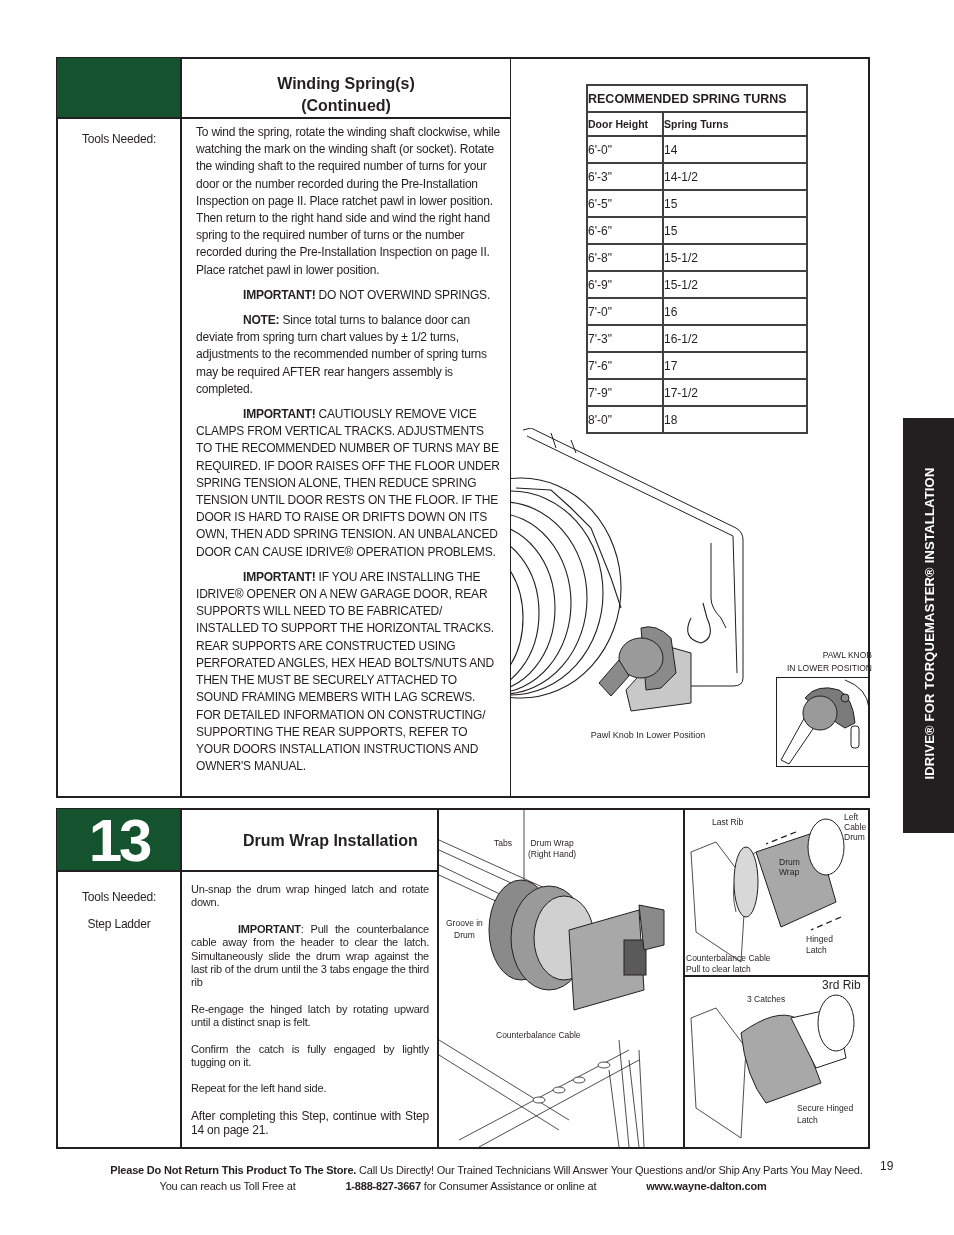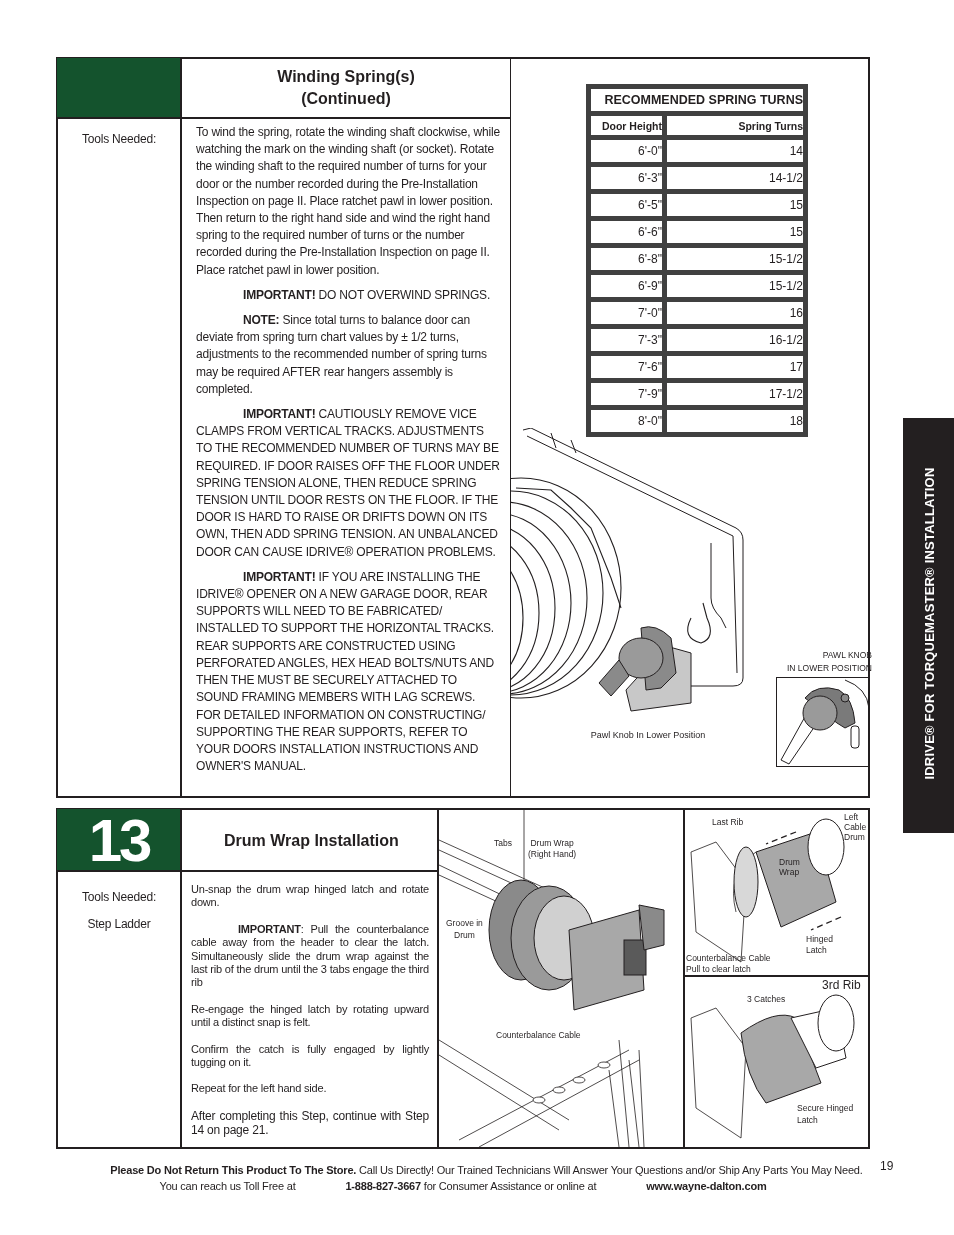--- a/index.html
+++ b/index.html
@@ -7,38 +7,38 @@
   .abs { position: absolute; }
   .box { border: 2px solid #231f20; }
   .black { background: #14532d; }
   .title { font-weight: bold; font-size: 16px; text-align: center; line-height: 22px; }
   .body-text { font-size: 12px; line-height: 17.2px; letter-spacing: -0.2px; }
   .body-text p { margin-bottom: 8px; }
   .small-text { font-size: 11px; line-height: 13.4px; letter-spacing: -0.2px; text-align: justify; }
   .small-text p { margin-bottom: 13px; }
   b { font-weight: bold; padding-left: 47px; }
   table.spring { border-collapse: collapse; width: 222px; }
-  table.spring td, table.spring th { border: 5px solid #404040; text-align: right; font-size: 12px; }
+  table.spring td, table.spring th { border: 2px solid #404040; text-align: left; font-size: 12px; }
   table.spring th { font-size: 10.5px; font-weight: bold; height: 24px; }
   table.spring td { height: 27px; }
   .label { font-size: 9px; line-height: 11px; color: #231f20; }
   .side-tab { background: #231f20; color: #fff; }
   .vtext { transform: rotate(-90deg); transform-origin: center; white-space: nowrap; font-weight: bold; font-size: 13px; letter-spacing: 0.2px; }
   .footer { font-size: 11px; text-align: center; line-height: 16px; letter-spacing: -0.2px; }
 </style>
 </head>
 <body>
 
 <div class="abs box" style="left:56px; top:57px; width:814px; height:741px;"></div>
 <div class="abs black" style="left:57px; top:58px; width:124px; height:60px;"></div>
 <div class="abs" style="left:180px; top:58px; width:2px; height:739px; background:#231f20;"></div>
 <div class="abs" style="left:510px; top:58px; width:1px; height:739px; background:#231f20;"></div>
 <div class="abs" style="left:57px; top:117px; width:454px; height:2px; background:#231f20;"></div>
 
-<div class="abs title" style="left:182px; top:66px; width:328px;">
+<div class="abs title" style="left:182px; top:73px; width:328px;">
   <div>Winding Spring(s)</div>
   <div>(Continued)</div>
 </div>
 
 <div class="abs body-text" style="left:57px; top:131px; width:124px; text-align:center;">Tools Needed:</div>
 
 <div class="abs body-text" style="left:196px; top:124px; width:304px;">
   <p>To wind the spring, rotate the winding shaft clockwise, while watching the mark on the winding shaft (or socket). Rotate the winding shaft to the required number of turns for your door or the number recorded during the Pre-Installation Inspection on page II. Place ratchet pawl in lower position. Then return to the right hand side and wind the right hand spring to the required number of turns or the number recorded during the Pre-Installation Inspection on page II. Place ratchet pawl in lower position.</p>
   <p><b>IMPORTANT!</b><span> DO NOT OVERWIND SPRINGS.</span></p>
   <p><b>NOTE:</b><span> Since total turns to balance door can deviate from spring turn chart values by ± 1/2 turns, adjustments to the recommended number of spring turns may be required AFTER rear hangers assembly is completed.</span></p>
@@ -149,21 +149,21 @@
 <div class="abs box" style="left:56px; top:808px; width:814px; height:341px;"></div>
 <div class="abs black" style="left:57px; top:809px; width:124px; height:62px; color:#fff; font-weight:bold; font-size:60px; text-align:center; line-height:64px; letter-spacing:-3px;">
   <span>13</span>
 </div>
 <div class="abs" style="left:180px; top:809px; width:2px; height:339px; background:#231f20;"></div>
 <div class="abs" style="left:437px; top:809px; width:2px; height:339px; background:#231f20;"></div>
 <div class="abs" style="left:57px; top:870px; width:381px; height:2px; background:#231f20;"></div>
 <div class="abs" style="left:683px; top:809px; width:2px; height:339px; background:#231f20;"></div>
 <div class="abs" style="left:684px; top:975px; width:185px; height:2px; background:#231f20;"></div>
 
-<div class="abs title" style="left:182px; top:830px; width:255px; text-align:left; padding-left:42px;">Drum Wrap Installation</div>
+<div class="abs title" style="left:182px; top:830px; width:255px; text-align:left; padding-left:61px;">Drum Wrap Installation</div>
 
 <div class="abs body-text" style="left:57px; top:884px; width:124px; text-align:center; line-height:27px;">
   <div>Tools Needed:</div>
   <div>Step Ladder</div>
 </div>
 
 <div class="abs small-text" style="left:191px; top:883px; width:238px;">
   <p>Un-snap the drum wrap hinged latch and rotate down.</p>
   <p><b>IMPORTANT</b><span>: Pull the counterbalance cable away from the header to clear the latch.  Simultaneously slide the drum wrap against the last rib of the drum until the 3 tabs engage the third rib</span></p>
   <p>Re-engage the hinged latch by rotating upward until a distinct snap is felt.</p>

